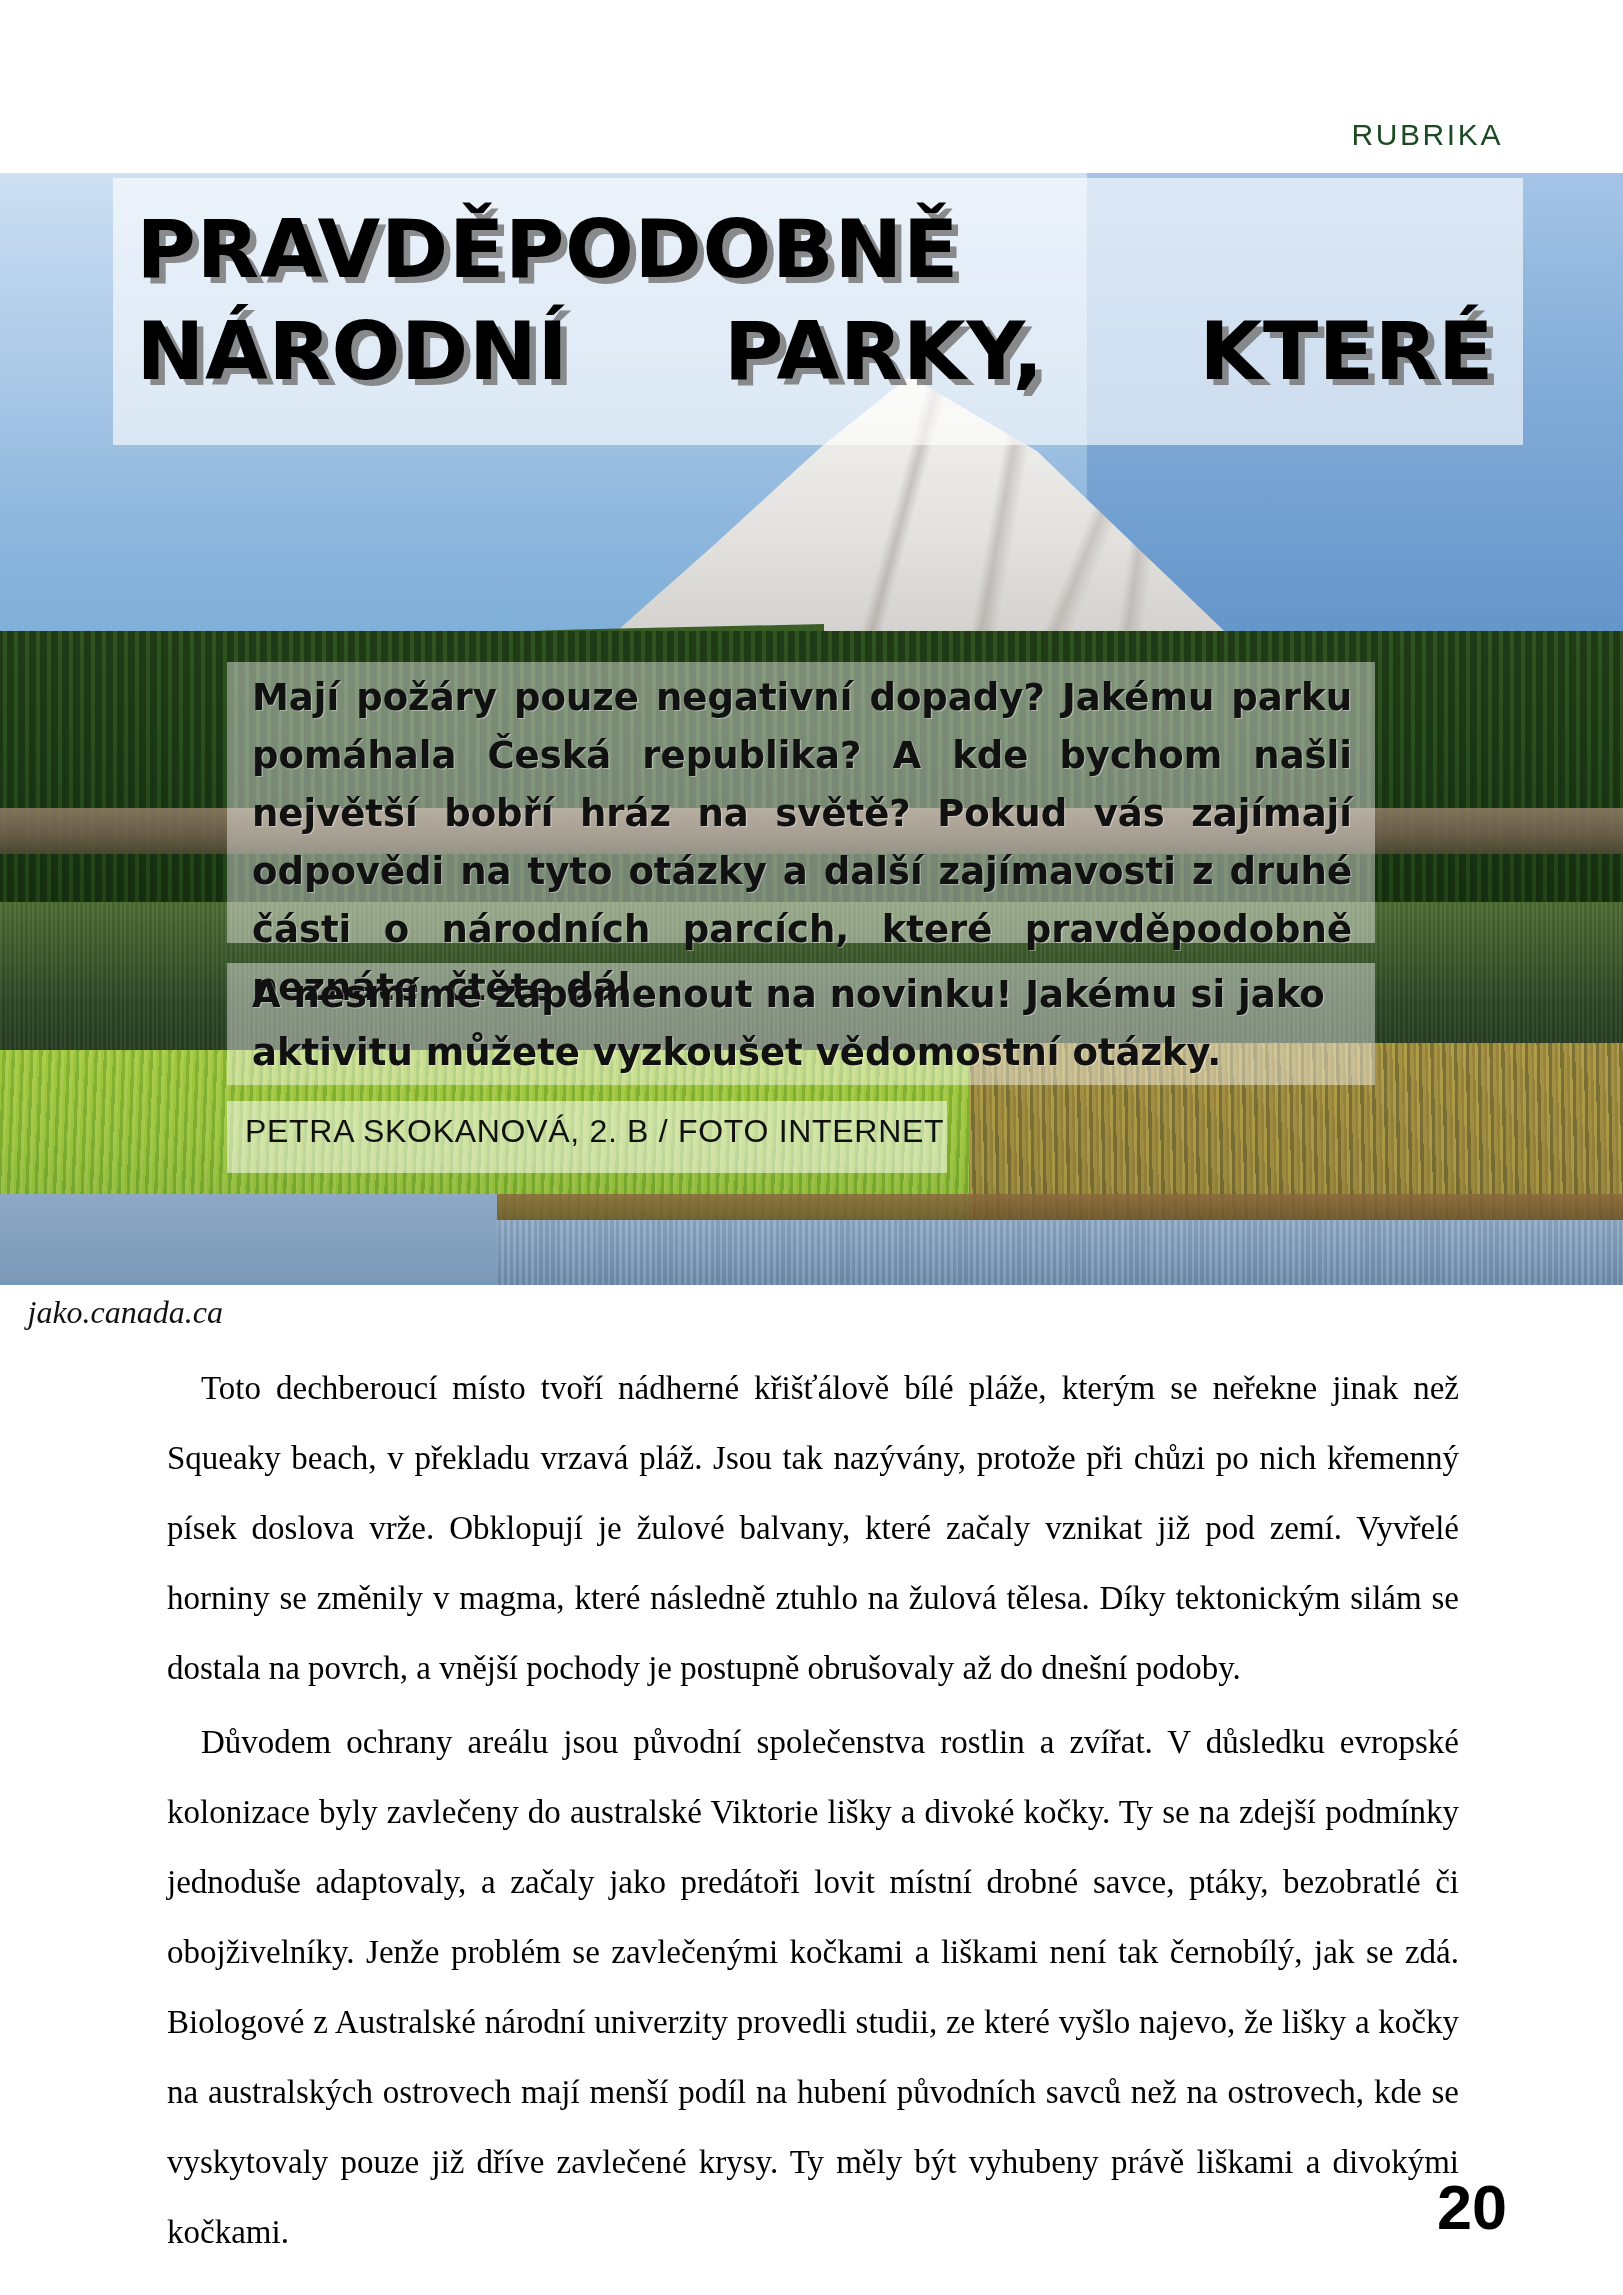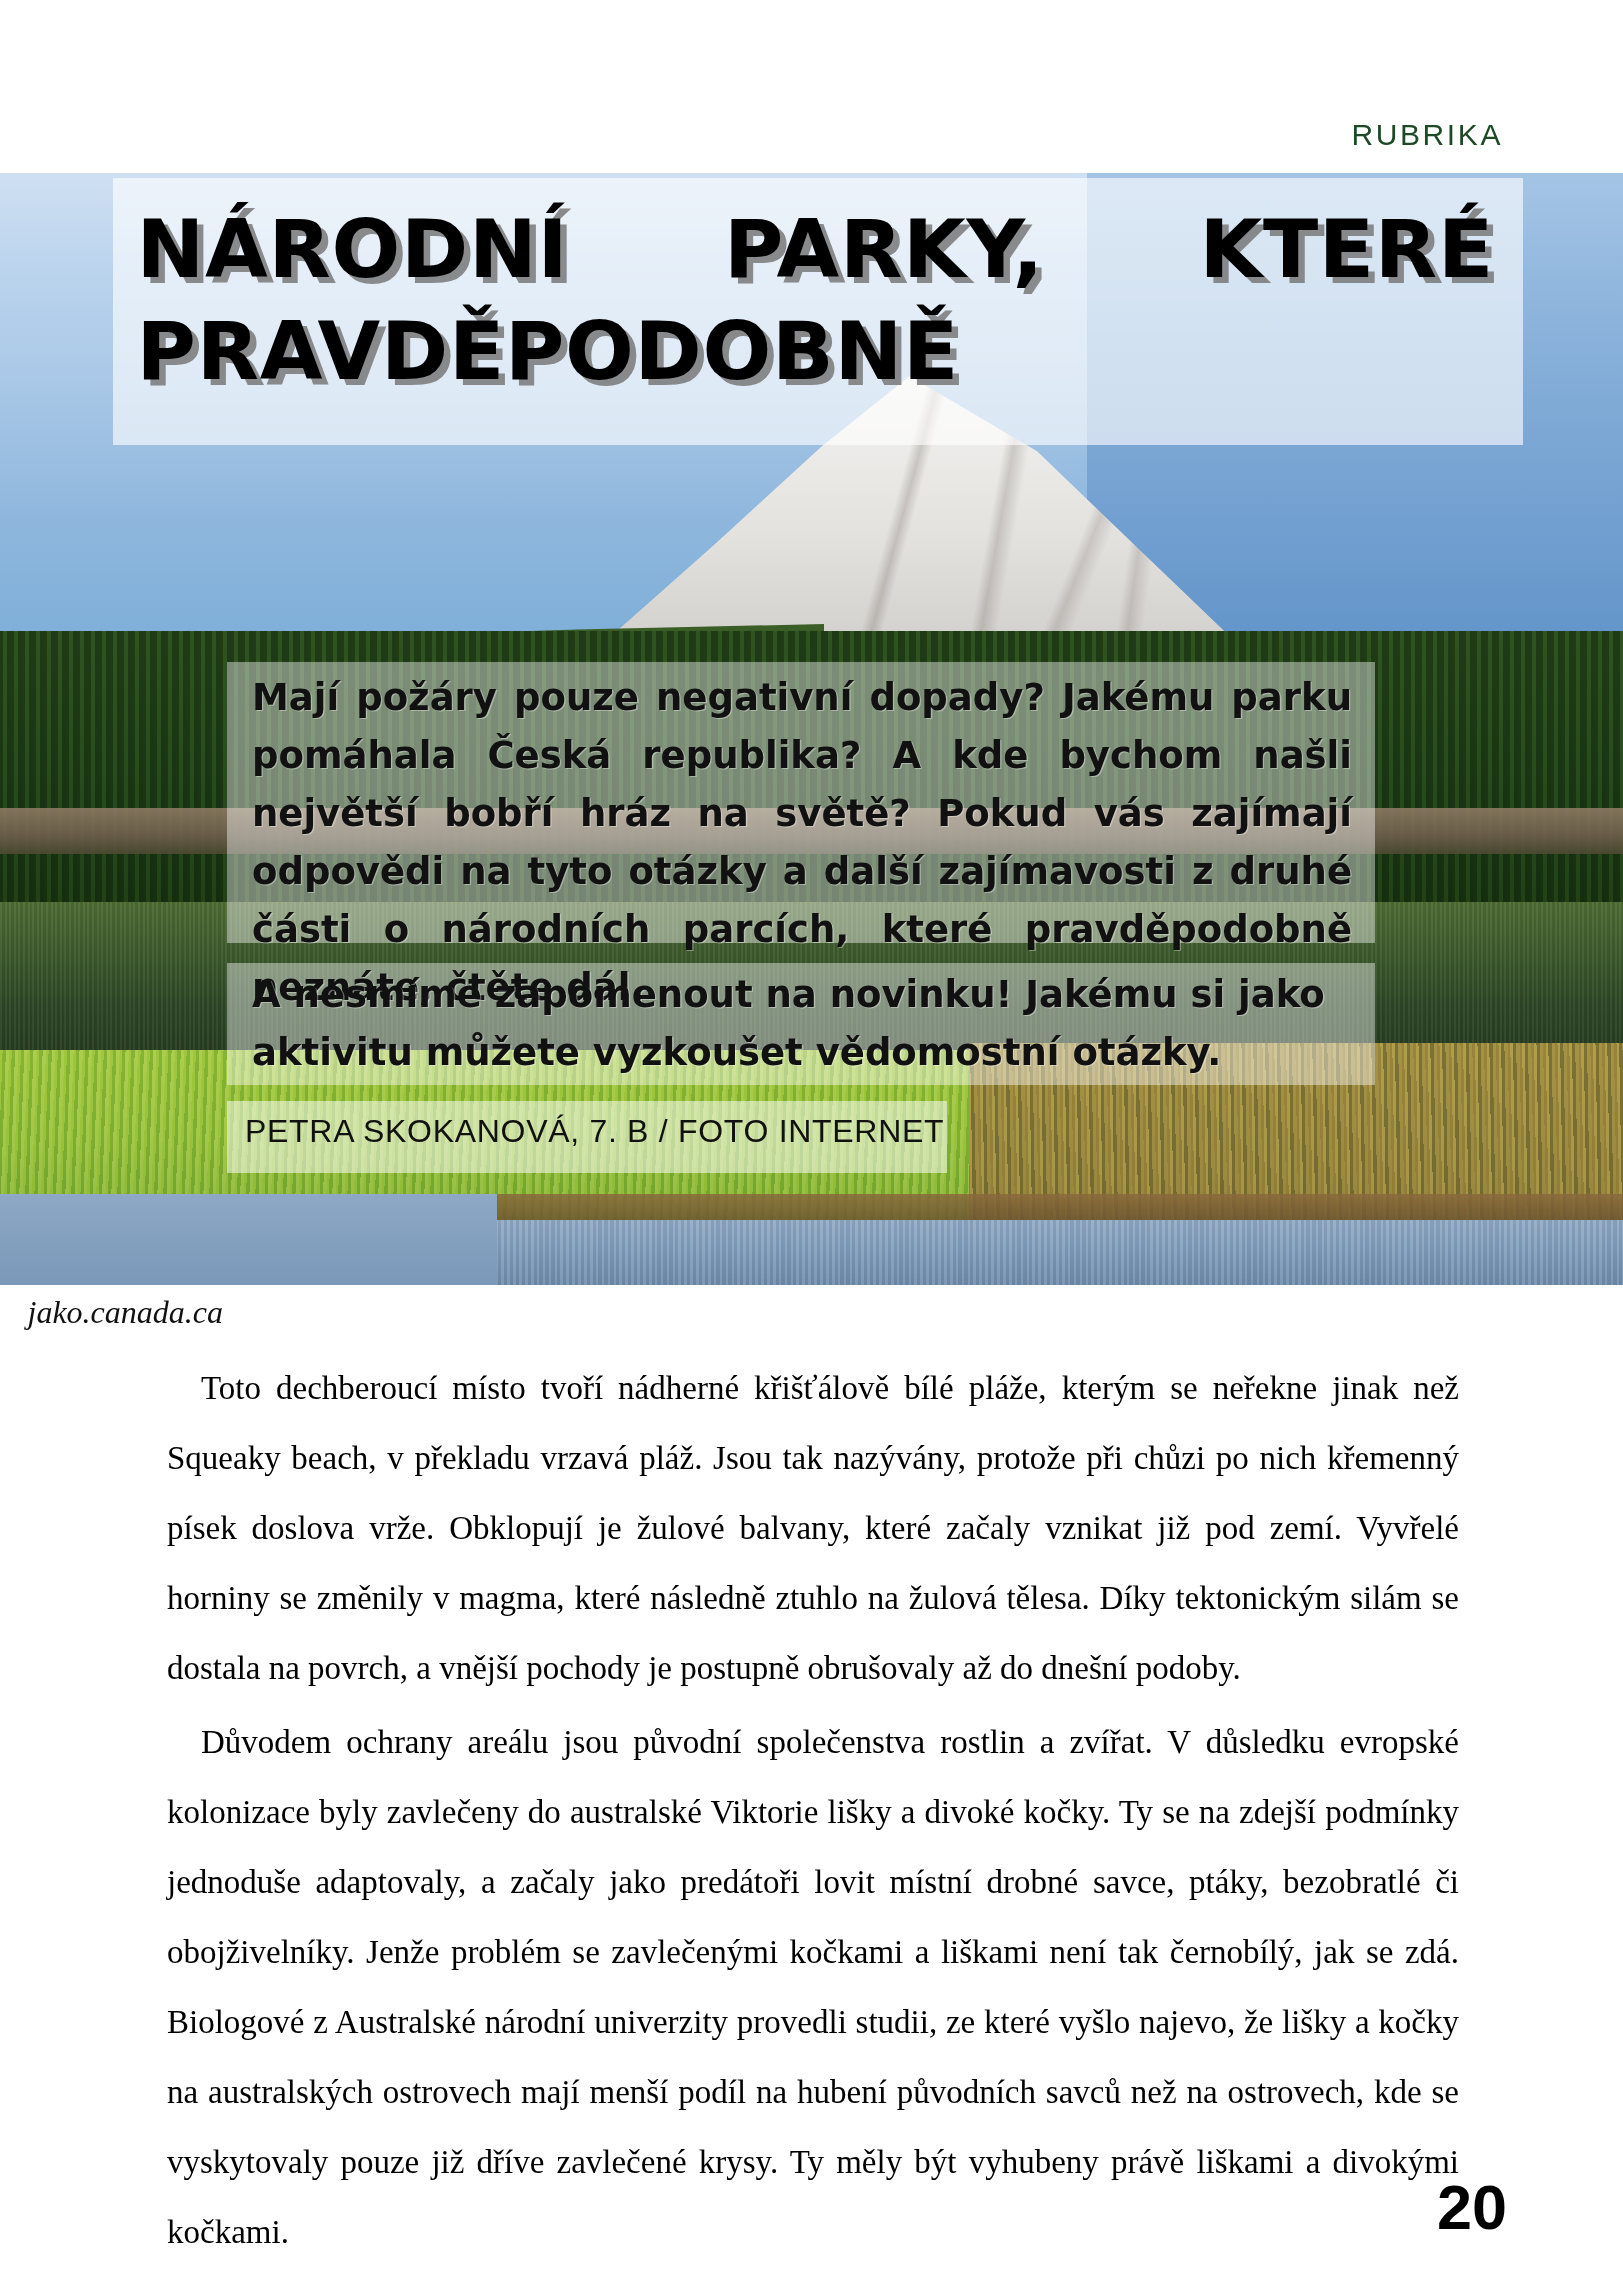--- a/index.html
+++ b/index.html
@@ -277,35 +277,35 @@
     <div class="mountain-base"></div>
     <div class="band lake"></div>
     <div class="band grass"></div>
     <div class="reeds"></div>
     <div class="band mud"></div>
     <div class="band water-bottom"></div>
     <div class="water-left"></div>
   </div>
 
   <div class="title-box">
+    <div class="title-line l2">PRAVDĚPODOBNĚ</div>
     <div class="title-line l1">
       <span>NÁRODNÍ</span>
       <span>PARKY,</span>
       <span>KTERÉ</span>
     </div>
-    <div class="title-line l2">PRAVDĚPODOBNĚ</div>
   </div>
 
   <div class="intro-box"></div>
   <div class="intro-box2"></div>
   <div class="byline-box"></div>
 
   <div class="intro-text">Mají požáry pouze negativní dopady? Jakému parku pomáhala Česká republika? A kde bychom našli největší bobří hráz na světě? Pokud vás zajímají odpovědi na tyto otázky a další zajímavosti z druhé části o národních parcích, které pravděpodobně neznáte, čtěte dál.</div>
   <div class="intro-text2">A nesmíme zapomenout na novinku! Jakému si jako aktivitu můžete vyzkoušet vědomostní otázky.</div>
-  <div class="byline">PETRA SKOKANOVÁ, 7. B / FOTO  INTERNET</div>
+  <div class="byline">PETRA SKOKANOVÁ, 2. B / FOTO  INTERNET</div>
 </div>
 
 <div class="photo-credit">jako.canada.ca</div>
 
 <div class="body-wrap">
   <p class="body-par">Toto dechberoucí místo tvoří nádherné křišťálově bílé pláže, kterým se neřekne jinak než Squeaky beach, v překladu vrzavá pláž. Jsou tak nazývány, protože při chůzi po nich křemenný písek doslova vrže. Obklopují je žulové balvany, které začaly vznikat již pod zemí. Vyvřelé horniny se změnily v magma, které následně ztuhlo na žulová tělesa. Díky tektonickým silám se dostala na povrch, a vnější pochody je postupně obrušovaly až do dnešní podoby.</p>
   <p class="body-par">Důvodem ochrany areálu jsou původní společenstva rostlin a zvířat. V důsledku evropské kolonizace byly zavlečeny do australské Viktorie lišky a divoké kočky. Ty se na zdejší podmínky jednoduše adaptovaly, a začaly jako predátoři lovit místní drobné savce, ptáky, bezobratlé či obojživelníky. Jenže problém se zavlečenými kočkami a liškami není tak černobílý, jak se zdá. Biologové z Australské národní univerzity provedli studii, ze které vyšlo najevo, že lišky a kočky na australských ostrovech mají menší podíl na hubení původních savců než na ostrovech, kde se vyskytovaly pouze již dříve zavlečené krysy. Ty měly být vyhubeny právě liškami a divokými kočkami.</p>
 </div>
 
 <div class="page-number">20</div>

